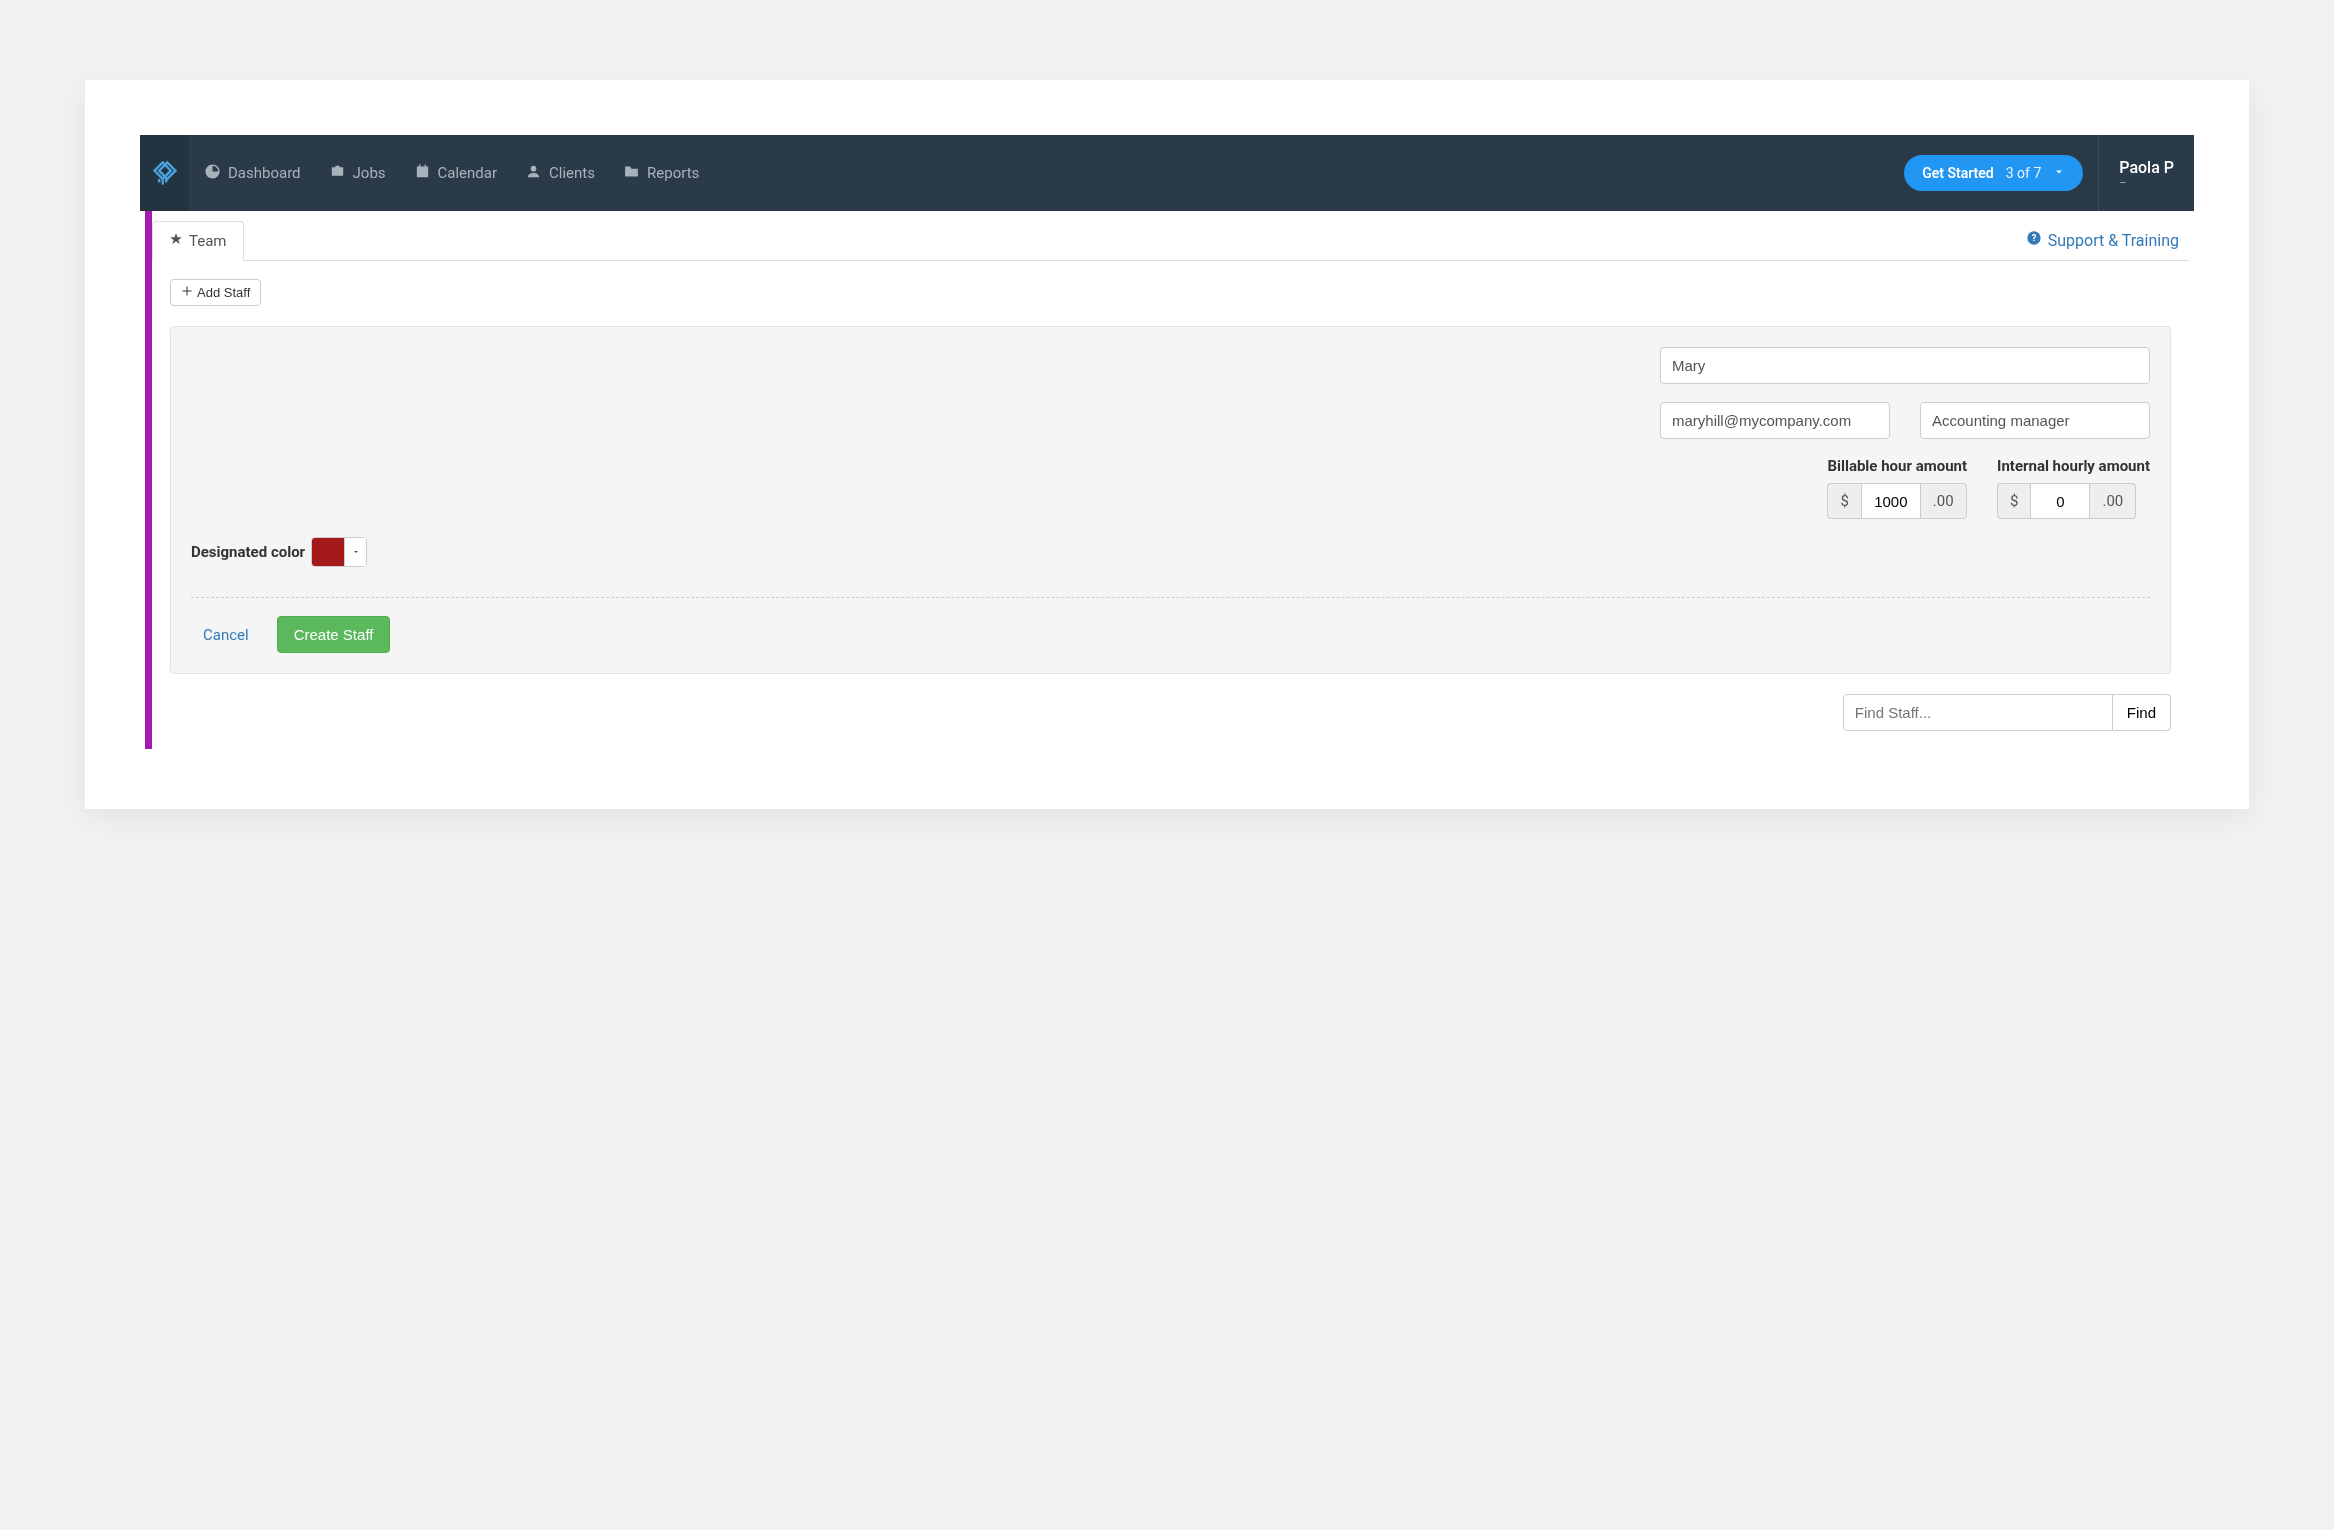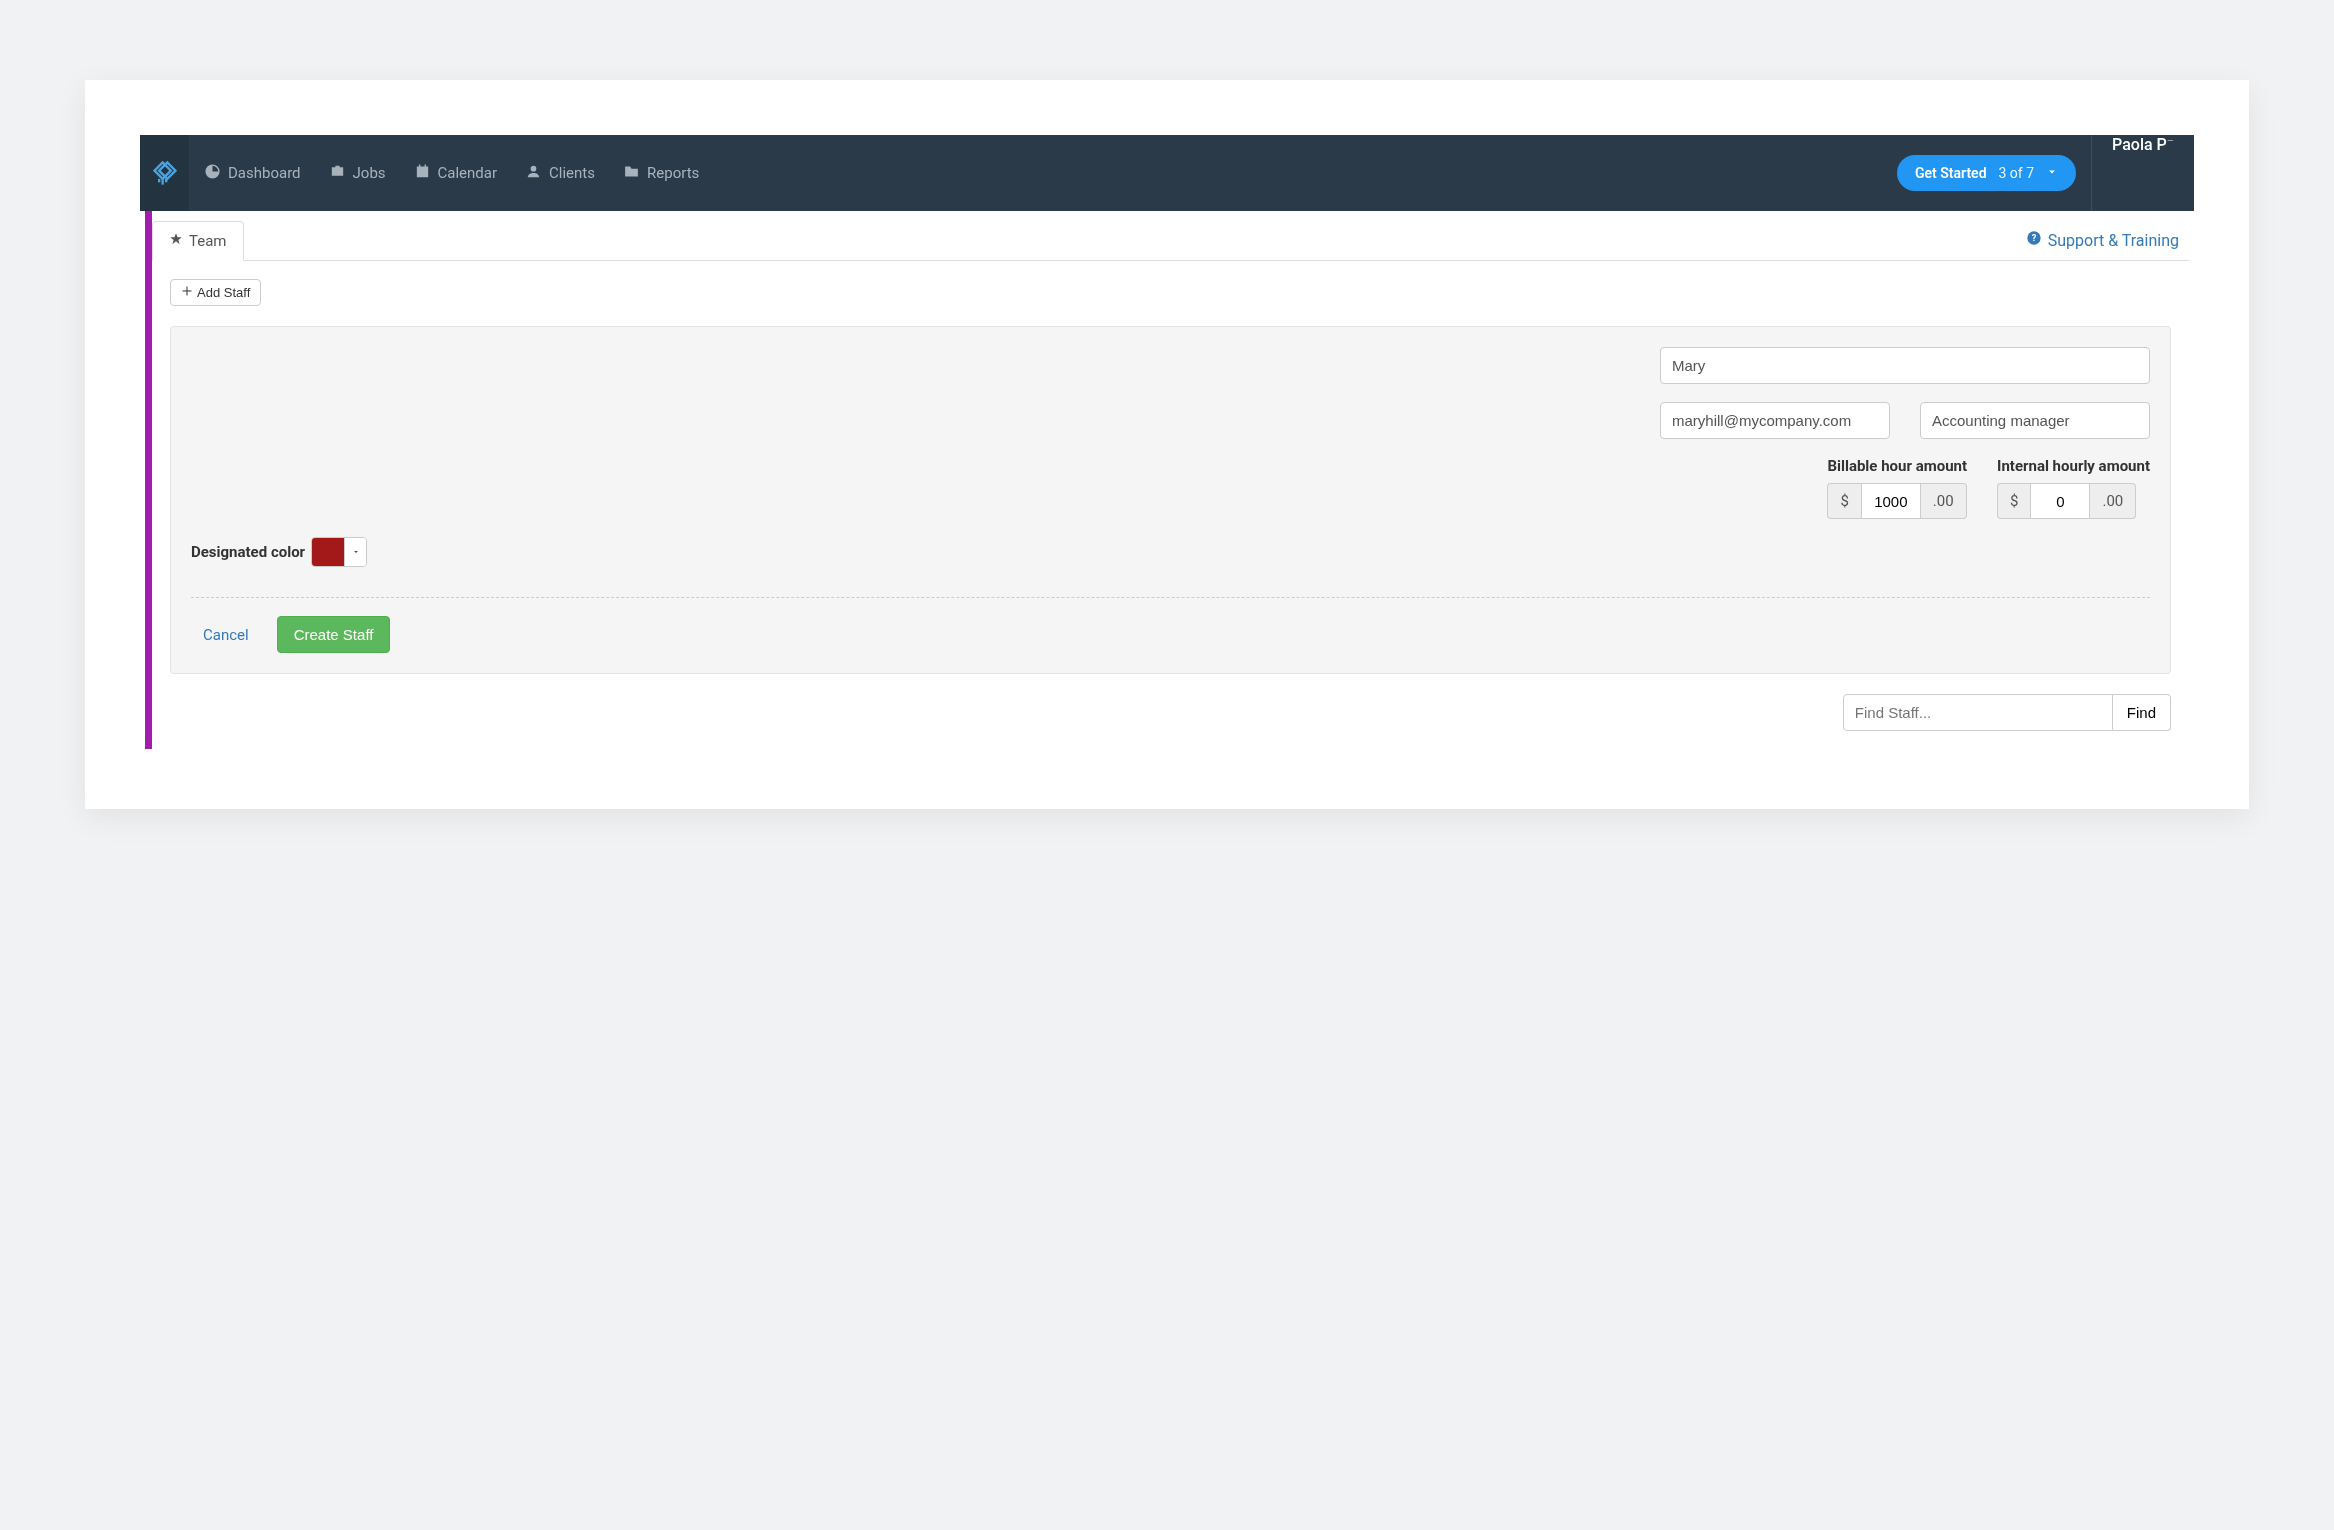--- a/index.html
+++ b/index.html
@@ -57,21 +57,21 @@
   font-size: 14px;
   font-weight: 600;
   cursor: pointer;
   gap: 12px;
 }
 .get-started .progress { font-weight: 400; opacity: 0.9; }
 .get-started svg { width: 12px; height: 12px; fill: #fff; }
 .user-block {
   border-left: 1px solid rgba(255,255,255,0.1);
   display: flex;
-  flex-direction: row;
+  flex-direction: column;
   justify-content: center;
   padding: 0 20px;
   margin-left: 15px;
   color: #fff;
 }
 .user-name { font-size: 16px; font-weight: 500; line-height: 1.2; }
 .user-sub { font-size: 11px; color: #a8b2bb; line-height: 1; }
 
 .content-area {
   margin: 0 60px;

